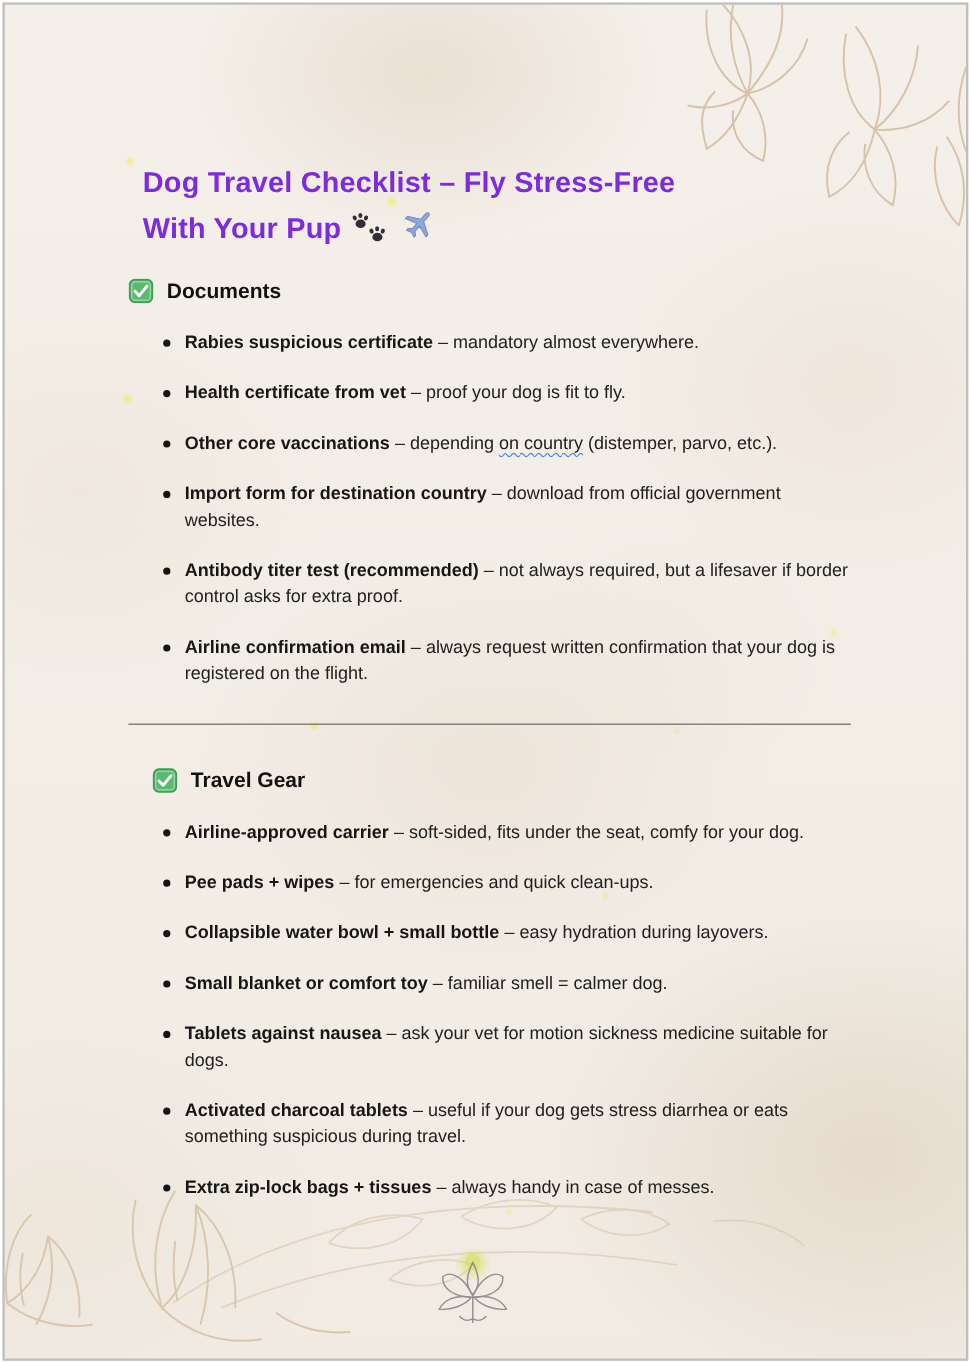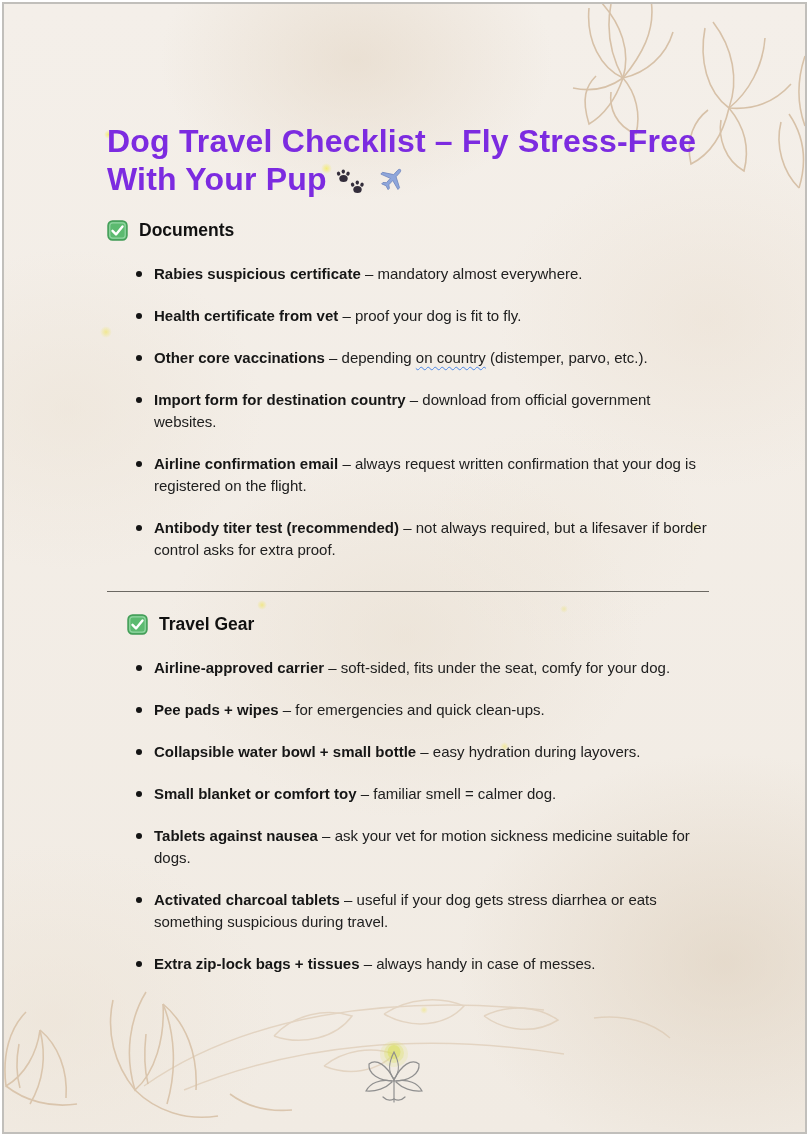--- a/index.html
+++ b/index.html
@@ -14,21 +14,21 @@
       radial-gradient(300px 240px at 88% 28%, rgba(233,221,206,.45), transparent 70%),
       radial-gradient(280px 230px at 8% 36%, rgba(236,227,214,.55), transparent 70%),
       radial-gradient(340px 260px at 50% 56%, rgba(230,219,203,.45), transparent 70%),
       radial-gradient(380px 300px at 90% 85%, rgba(219,204,184,.55), transparent 70%),
       radial-gradient(320px 250px at 6% 90%, rgba(236,227,214,.6), transparent 70%),
       radial-gradient(200px 160px at 70% 47%, rgba(240,233,223,.6), transparent 70%),
       linear-gradient(#f4efe9,#f1ebe3);
   }
   .content{position:absolute;left:103px;top:118px;width:602px;}
   h1{
-    margin:0;font-size:32px;line-height:38px;font-weight:bold;color:#7c2be0;
+    margin:12px;font-size:24px;line-height:38px;font-weight:bold;color:#7c2be0;
     letter-spacing:.2px;
   }
   h1 .emoji{vertical-align:-5px;margin-left:9px;}
   h2{
     margin:22px 0 0 0;font-size:17.5px;font-weight:bold;color:#111111;
     display:flex;align-items:flex-start;gap:11px;
   }
   ul{list-style:none;margin:22px 0 0 0;padding:0;width:602px;}
   li{
     position:relative;padding-left:47px;margin-bottom:20px;
@@ -41,21 +41,21 @@
   li b{color:#161616;}
   .squiggle{
     text-decoration:underline;text-decoration-style:wavy;
     text-decoration-color:#4a86e8;text-decoration-thickness:1px;
     text-underline-offset:3px;
   }
   hr.divider{
     border:none;border-top:1px solid #6b6862;height:0;
     margin:30px 0 0 0;width:602px;
   }
-  section.second h2{margin-top:22px;padding-left:20px;}
+  section.second h2{margin-top:36px;padding-left:20px;}
   .deco{position:absolute;pointer-events:none;}
   .deco-tr{right:-6px;top:-8px;width:250px;height:240px;}
   .deco-bl{left:-10px;bottom:-12px;width:350px;height:210px;}
   .deco-bm{left:120px;top:970px;width:580px;height:120px;opacity:.55;}
   .lotus{position:absolute;left:352px;top:1036px;width:76px;height:74px;}
   .dot{position:absolute;border-radius:50%;pointer-events:none;}
 </style>
 </head>
 <body>
 
@@ -145,22 +145,22 @@
             <rect x="2.8" y="2.8" width="15.4" height="15.4" rx="3" fill="none" stroke="#93d6a4" stroke-width="1.2"></rect>
             <polyline points="5.5,10.8 9,14.4 15.5,6.4" fill="none" stroke="#ffffff" stroke-width="2.4" stroke-linecap="round" stroke-linejoin="round"></polyline>
           </svg>
         <span>Documents</span>
       </h2>
       <ul>
         <li><b>Rabies suspicious certificate</b><span> – mandatory almost everywhere.</span></li>
         <li><b>Health certificate from vet</b><span> – proof your dog is fit to fly.</span></li>
         <li><b>Other core vaccinations</b><span> – depending </span><span class="squiggle">on country</span><span> (distemper, parvo, etc.).</span></li>
         <li><b>Import form for destination country</b><span> – download from official government websites.</span></li>
+        <li><b>Antibody titer test (recommended)</b><span> – not always required, but a lifesaver if border control asks for extra proof.</span></li>
         <li><b>Airline confirmation email</b><span> – always request written confirmation that your dog is registered on the flight.</span></li>
-        <li><b>Antibody titer test (recommended)</b><span> – not always required, but a lifesaver if border control asks for extra proof.</span></li>
       </ul>
     </section>
 
     <hr class="divider">
 
     <section class="second">
       <h2>
         <svg width="21" height="21" viewBox="0 0 21 21">
             <rect x="1" y="1" width="19" height="19" rx="4.5" fill="#5cba70" stroke="#409b55" stroke-width="1.4"></rect>
             <rect x="2.8" y="2.8" width="15.4" height="15.4" rx="3" fill="none" stroke="#93d6a4" stroke-width="1.2"></rect>

